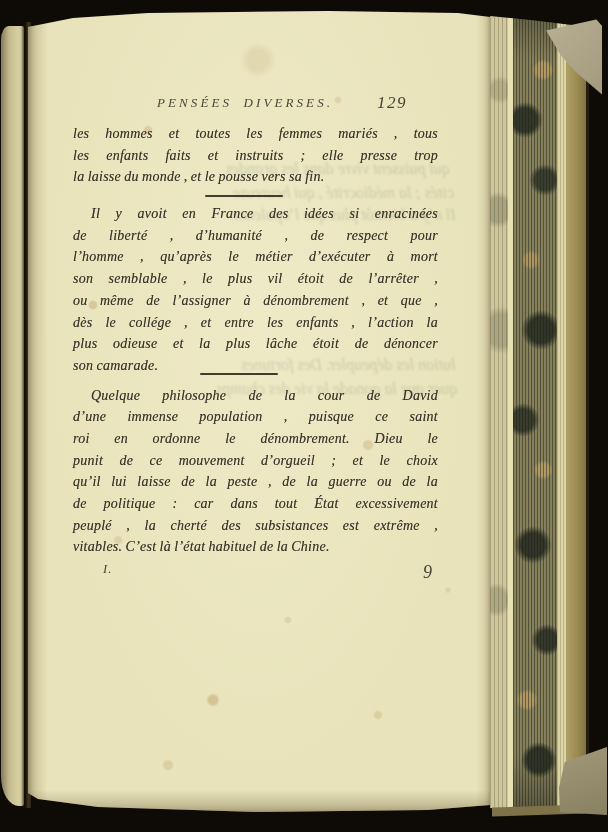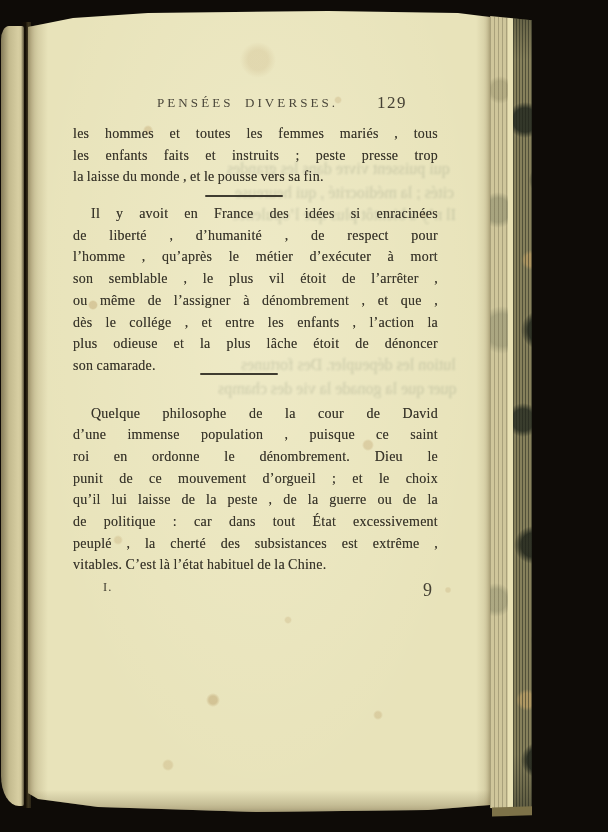--- a/index.html
+++ b/index.html
@@ -1,17 +1,17 @@
 <!DOCTYPE html>
 <html><head>
 <meta charset="utf-8">
 <style>
   html,body{margin:0;padding:0;background:#0e0b07;}
-  .canvas{position:relative;width:532px;height:832px;background:#0e0b07;overflow:hidden;
-          font-family:"Liberation Serif","DejaVu Serif",serif;}
+  .canvas{position:relative;width:608px;height:832px;background:#0e0b07;overflow:hidden;
+          font-family:"Liberation Serif","DejaVu Serif",serif;font-style:italic;}
 
   
   .left-sliver{position:absolute;left:1px;top:26px;width:23px;height:780px;
     background:linear-gradient(90deg,#847b58 0%,#c3ba8e 35%,#d7cea2 75%,#c9bf92 100%);
     border-radius:8px 2px 2px 18px / 14px 2px 2px 30px;}
   .gutter{position:absolute;left:21px;top:22px;width:10px;height:786px;
     background:linear-gradient(90deg,rgba(60,50,28,0) 0%,rgba(22,16,6,.95) 45%,rgba(72,62,36,.85) 72%,rgba(130,115,70,.25) 100%);}
 
   
   .page{position:absolute;left:28px;top:0;width:462px;height:816px;
@@ -52,21 +52,21 @@
   .line{height:21.7px;line-height:21.7px;font-size:14px;letter-spacing:.25px;word-spacing:-.5px;
     text-align:justify;text-align-last:justify;white-space:normal;
     text-shadow:0 0 .4px rgba(52,48,38,.55);}
   .line.last{text-align-last:left;}
   .line.ind{text-indent:18px;}
   .p1{margin-top:13px;}
   .rule{height:2px;background:#3f3c30;border-radius:1px;}
   .rule1{width:78px;margin:7px 0 0 132px;}
   .rule2{width:78px;margin:-4px 0 0 127px;}
   .p2{margin-top:6px;}
-  .p3{margin-top:28px;}
+  .p3{margin-top:10px;}
   .pg-footer{margin-top:4px;height:20px;display:flex;justify-content:space-between;align-items:flex-start;}
   .sig-left{font-size:12.5px;letter-spacing:1px;margin-left:30px;color:#454134;}
   .sig-right{font-size:18px;margin-right:6px;color:#454134;}
 
   
   .showthrough{position:absolute;transform:scaleX(-1);filter:blur(1.2px);opacity:.8;
     color:rgba(98,112,92,.30);font-size:16px;white-space:nowrap;pointer-events:none;}
   .st0{top:184px;right:36px;}
   .st1{top:206px;right:34px;}
   .st2{top:160px;right:40px;}
@@ -133,21 +133,21 @@
     <div class="showthrough st4">quer que la gonade la vie des champs</div>
 
     <div class="textblock">
       <div class="pg-header">
         <span class="running-title">PENSÉES DIVERSES.</span>
         <span class="page-number">129</span>
       </div>
 
       <div class="para p1">
           <div class="line">les hommes et toutes les femmes mariés , tous</div>
-          <div class="line">les enfants faits et instruits ; peste presse trop</div>
+          <div class="line">les enfants faits et instruits ; elle presse trop</div>
           <div class="line last">la laisse du monde , et le pousse vers sa fin.</div>
         </div>
       <div class="rule rule1"></div>
       <div class="para p2">
           <div class="line ind">Il y avoit en France des idées si enracinées</div>
           <div class="line">de liberté , d’humanité , de respect pour</div>
           <div class="line">l’homme , qu’après le métier d’exécuter à mort</div>
           <div class="line">son semblable , le plus vil étoit de l’arrêter ,</div>
           <div class="line">ou même de l’assigner à dénombrement , et que ,</div>
           <div class="line">dès le collége , et entre les enfants , l’action la</div>

